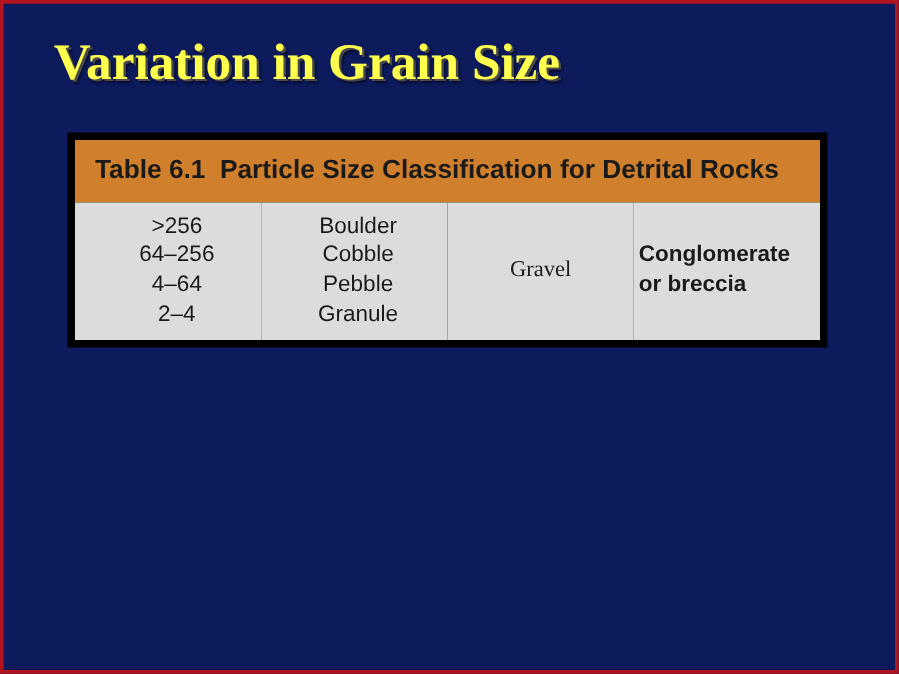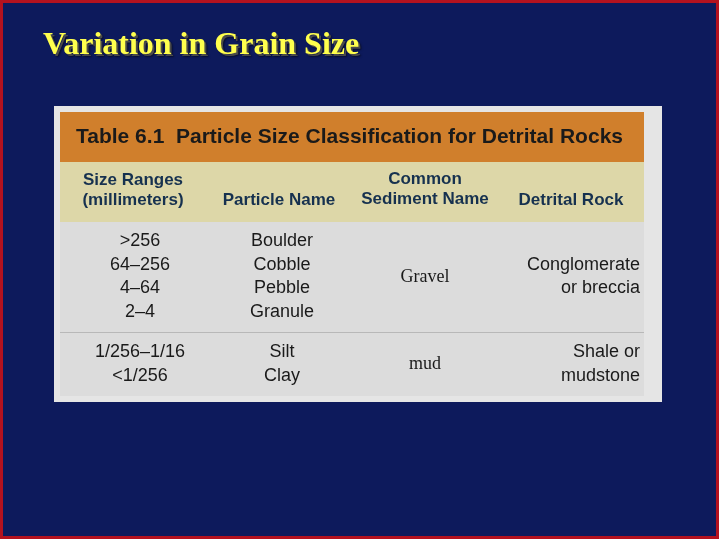--- a/index.html
+++ b/index.html
@@ -23,33 +23,33 @@
     box-sizing: border-box;
     border: 3px solid #b3121f;
     background: #0d1a5c;
   }
   .slide-title {
     position: absolute;
     left: 40px;
     top: 22px;
     font-family: "Liberation Serif", serif;
     font-weight: bold;
-    font-size: 32px;
+    font-size: 41px;
     color: #ffff4d;
     letter-spacing: 0px;
     text-shadow: 2px 2px 0px #4a4a4a, 3px 3px 2px rgba(0,0,0,0.55);
     white-space: nowrap;
   }
   .table-wrap {
     position: absolute;
     left: 51px;
     top: 103px;
     width: 608px;
-    background: #e5e5e5;
-    padding: 6px 18px 6px 6px;
+    background: #000000;
+    padding: 6px 6px 6px 6px;
     box-sizing: border-box;
   }
   .tbl {
     width: 100%;
     border-collapse: collapse;
     table-layout: fixed;
   }
   .caption-row td {
     background: #d07f2c;
     padding: 12px 16px 14px 16px;
@@ -99,70 +99,52 @@
     text-align: center;
     padding-left: 10px;
     white-space: pre-line;
   }
   td.c-common {
     text-align: center;
     white-space: pre-line;
     font-family: Liberation Serif, serif;
   }
   td.c-rock {
-    text-align: right;
+    text-align: left;
     white-space: pre-line;
+    font-weight: bold;
   }
   .col-1 { width: 31%; }
   .col-2 { width: 20%; }
   .col-3 { width: 21%; }
   .col-4 { width: 28%; }
 </style>
 </head>
 <body>
 
 <div class="slide-frame">
 
   <div class="slide-title">Variation in Grain Size</div>
 
   <div class="table-wrap">
     <table class="tbl">
       <tbody>
           <tr class="caption-row">
         <td colspan="4"><span class="caption-label">Table 6.1</span>&nbsp;&nbsp;<span class="caption-text">Particle Size Classification for Detrital Rocks</span></td>
       </tr>
-      <tr class="header-row">
-        <td class="col-1">Size Ranges
-(millimeters)</td>
-        <td class="col-2">Particle
-Name</td>
-        <td class="col-3 hdr-common">Common
-Sediment
-Name</td>
-        <td class="col-4">Detrital Rock</td>
-      </tr>
       <tr class="body-row first">
         <td class="c-size">&gt;256
 64–256
 4–64
 2–4</td>
         <td class="c-particle">Boulder
 Cobble
 Pebble
 Granule</td>
         <td class="c-common">Gravel</td>
         <td class="c-rock">Conglomerate
 or breccia</td>
       </tr>
-      <tr class="body-row">
-        <td class="c-size">1/256–1/16
-&lt;1/256</td>
-        <td class="c-particle">Silt
-Clay</td>
-        <td class="c-common">mud</td>
-        <td class="c-rock">Shale or
- mudstone</td>
-      </tr>
     </tbody>
       </table>
   </div>
 
 </div>
 
 </body></html>

